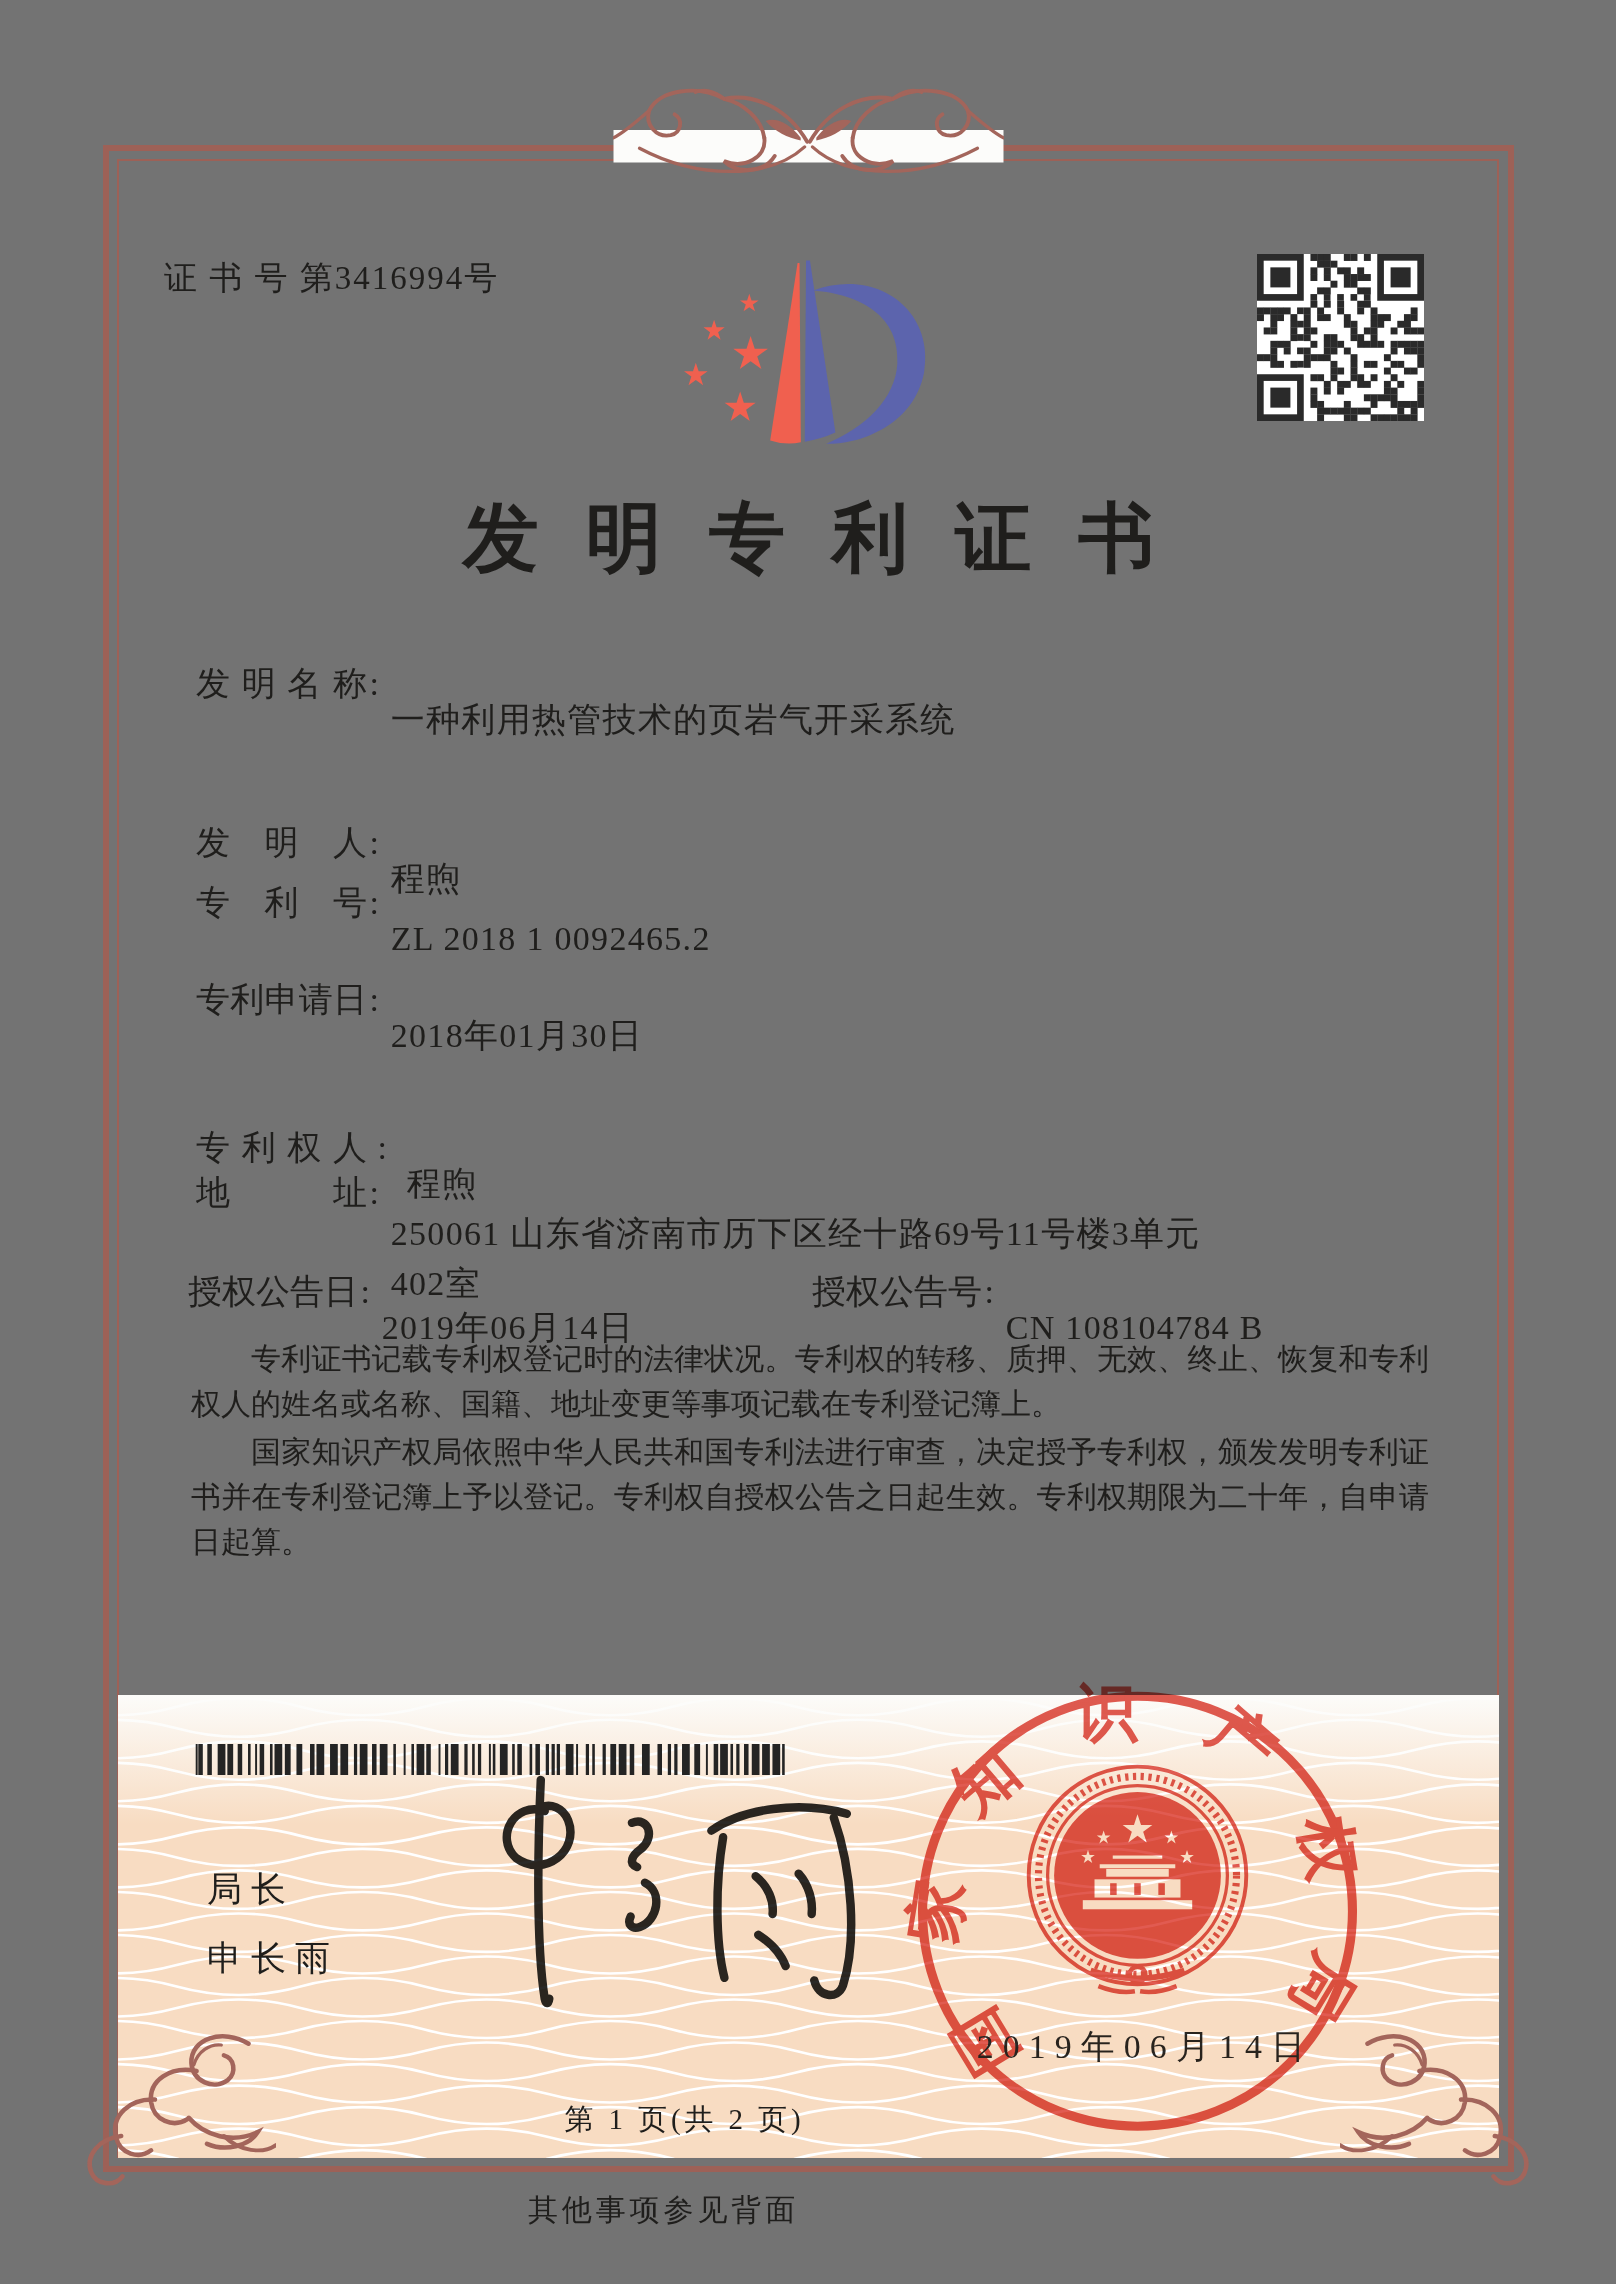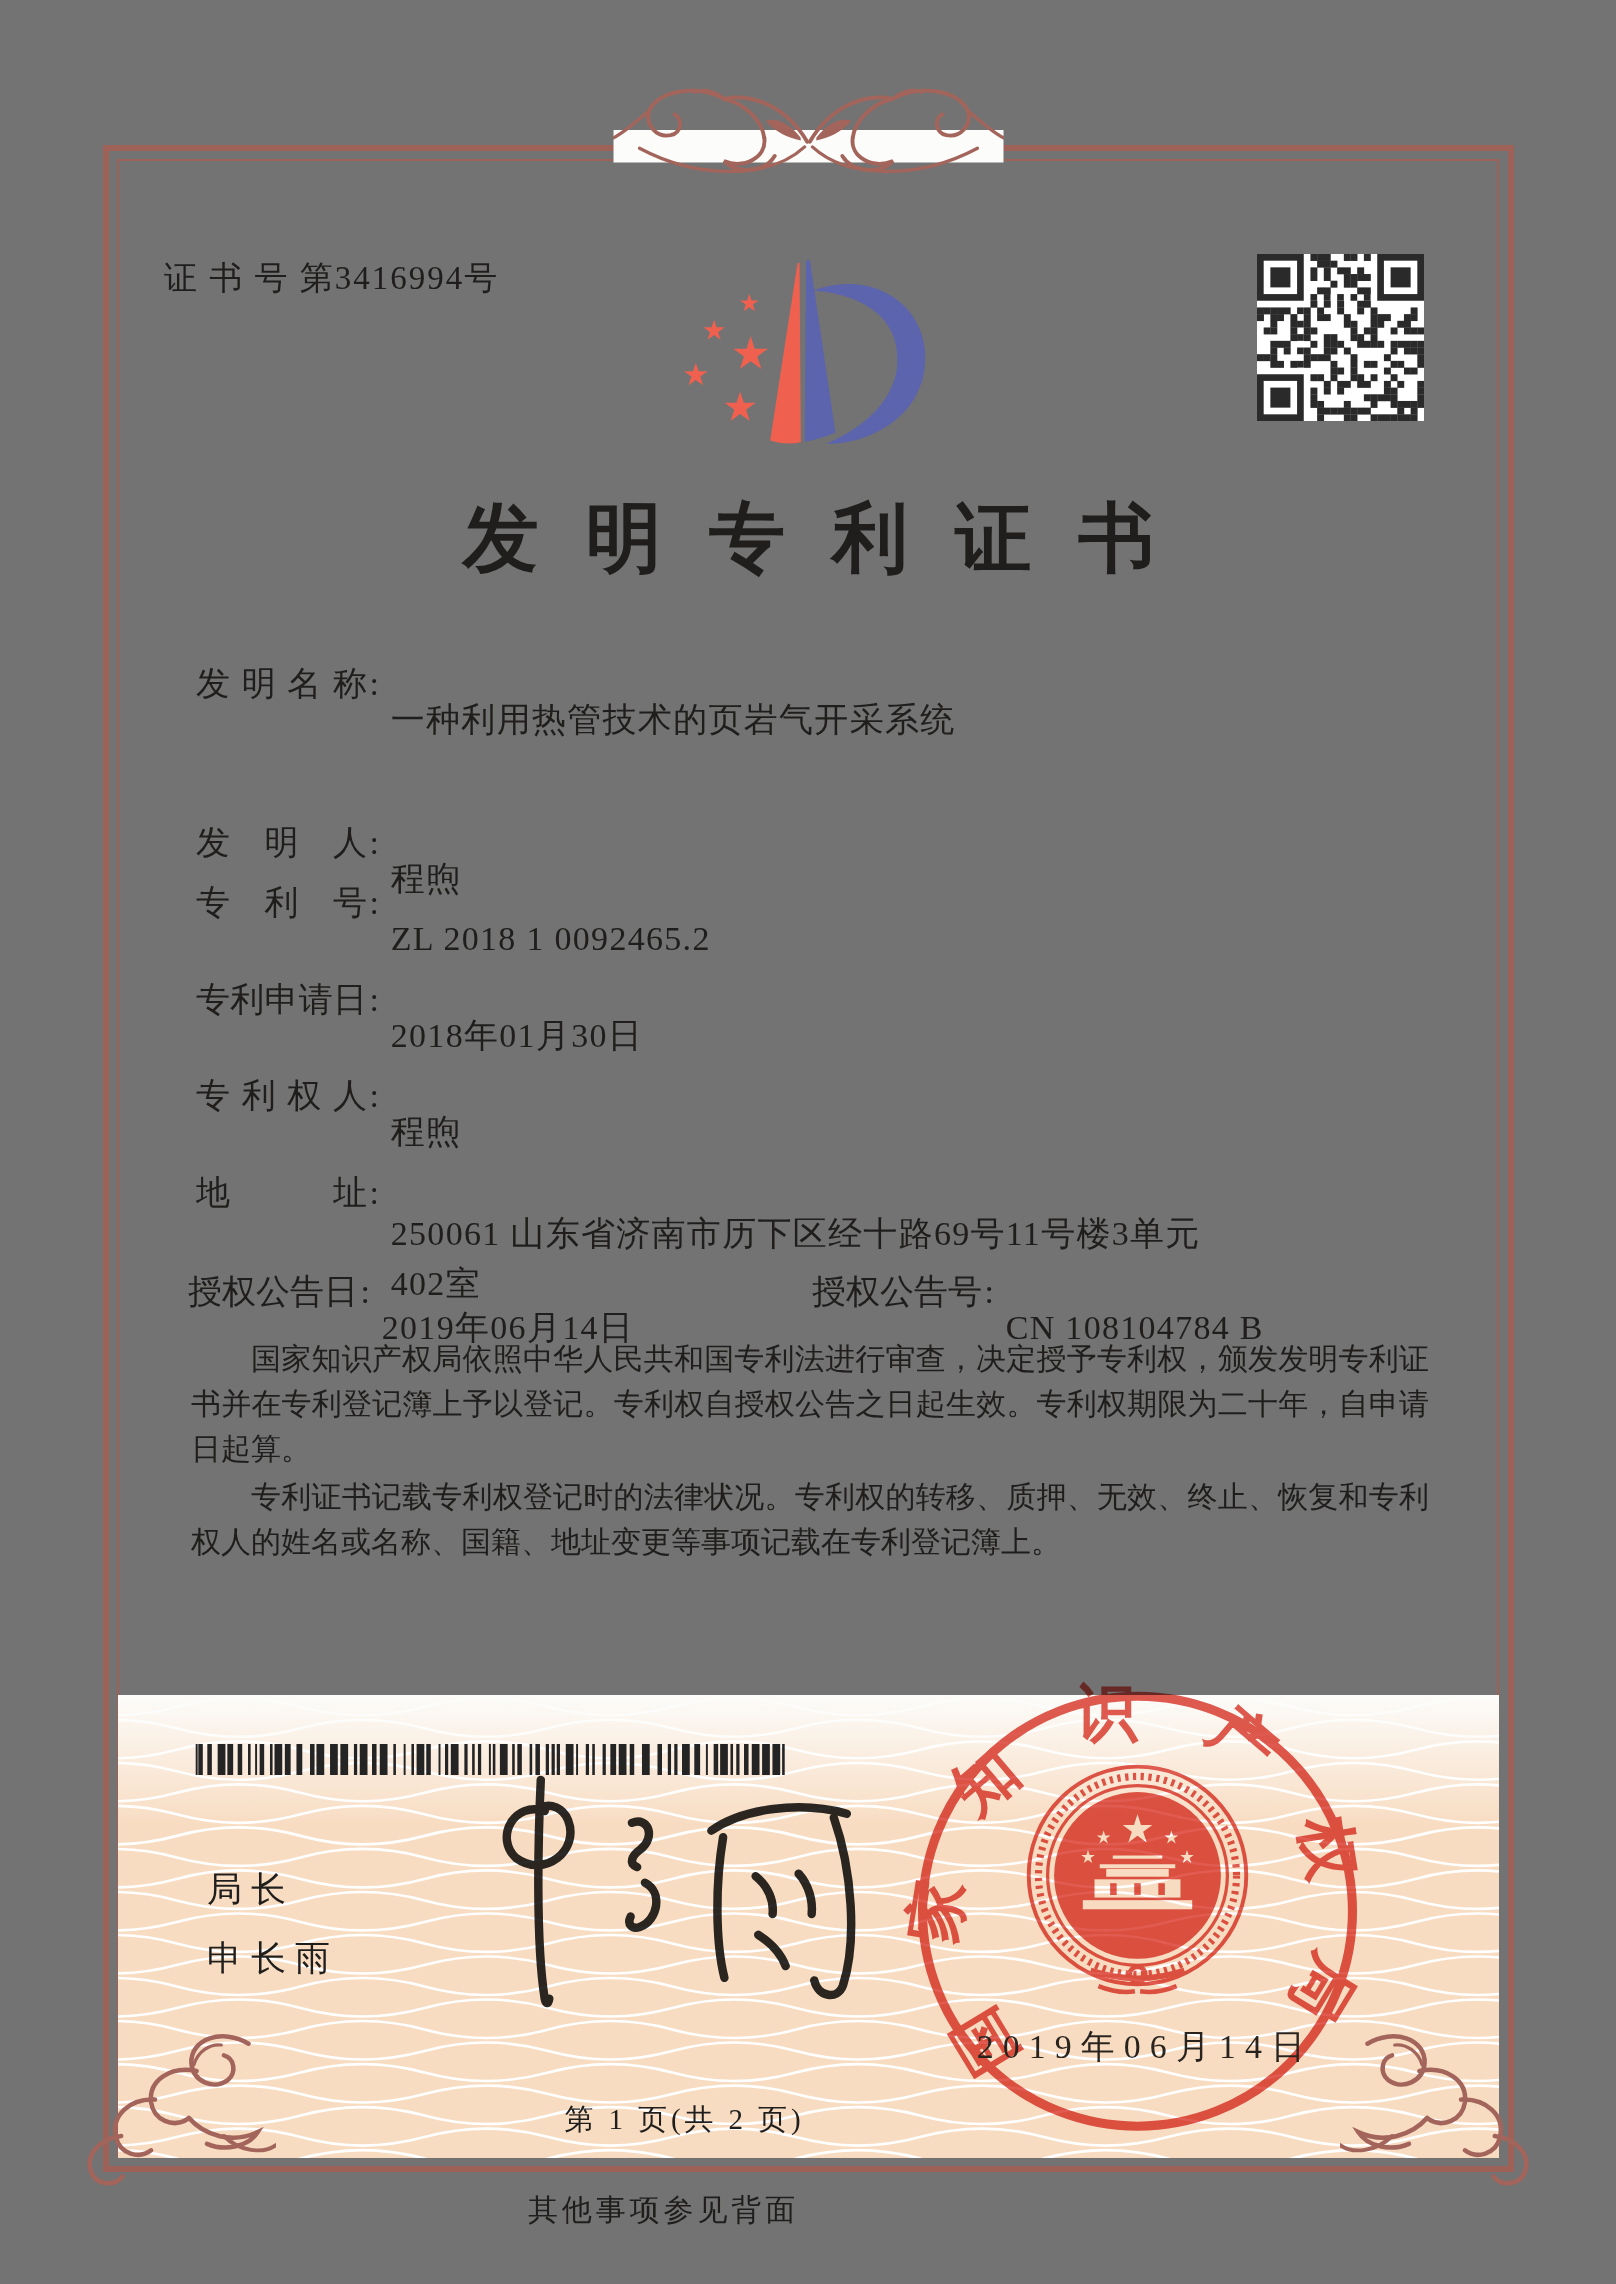--- a/index.html
+++ b/index.html
@@ -31,21 +31,21 @@
     position:absolute; left:0; top:488px; width:1617px; text-align:center;
     font-size:76px; font-weight:700; letter-spacing:0.62em; text-indent:0.62em;
     z-index:4;
   }
   
   .frow{position:absolute; left:196px; font-size:34px; line-height:39px; display:flex; z-index:4;}
   .flabel{display:inline-block; width:171px; text-align:justify; text-align-last:justify; flex:none;}
   .fcolon{flex:none; margin:0 11.7px 0 2.6px;}
   .fvalue{letter-spacing:1.3px;margin-top:36px;}
   .row-0{top:664px;} .row-1{top:823px;} .row-2{top:883px;}
-  .row-3{top:980px;} .row-4{top:1076px;}
+  .row-3{top:980px;} .row-4{top:1128px;gap:8px;}
   .row-5{top:1173px;} .row-5 .fvalue{width:834px; line-height:50px;}
   .row-6{top:1272px; left:0; width:1617px;}
   .grant-a{position:absolute; left:188px; display:flex;}
   .grant-b{position:absolute; left:812px; display:flex;}
   .grant-a .flabel, .grant-b .flabel{width:auto; text-align:left; text-align-last:auto;}
   
   .body-text{
     position:absolute; left:191px; top:1336px; width:1238px; z-index:4;
     font-size:30px; line-height:45px; text-align:justify;
   }
@@ -408,22 +408,22 @@
         <span class="fvalue">2019年06月14日</span>
     </span>
     <span class="grant-b">
       <span class="flabel">授权公告号</span>
         <span class="fcolon">:</span>
         <span class="fvalue">CN 108104784 B</span>
     </span>
   </div>
 
   <div class="body-text">
+    <p>专利证书记载专利权登记时的法律状况。专利权的转移、质押、无效、终止、恢复和专利权人的姓名或名称、国籍、地址变更等事项记载在专利登记簿上。</p>
     <p>国家知识产权局依照中华人民共和国专利法进行审查，决定授予专利权，颁发发明专利证书并在专利登记簿上予以登记。专利权自授权公告之日起生效。专利权期限为二十年，自申请日起算。</p>
-    <p>专利证书记载专利权登记时的法律状况。专利权的转移、质押、无效、终止、恢复和专利权人的姓名或名称、国籍、地址变更等事项记载在专利登记簿上。</p>
   </div>
 
   <svg class="barcode" width="597" height="31" viewBox="0 0 916 48" id="barcodeSvg">
       <rect x="0" y="0" width="3" height="48" fill="#242424"></rect>
       <rect x="4" y="0" width="7" height="48" fill="#242424"></rect>
       <rect x="18" y="0" width="7" height="48" fill="#242424"></rect>
       <rect x="34" y="0" width="12" height="48" fill="#242424"></rect>
       <rect x="49" y="0" width="9" height="48" fill="#242424"></rect>
       <rect x="65" y="0" width="7" height="48" fill="#242424"></rect>
       <rect x="81" y="0" width="4" height="48" fill="#242424"></rect>

